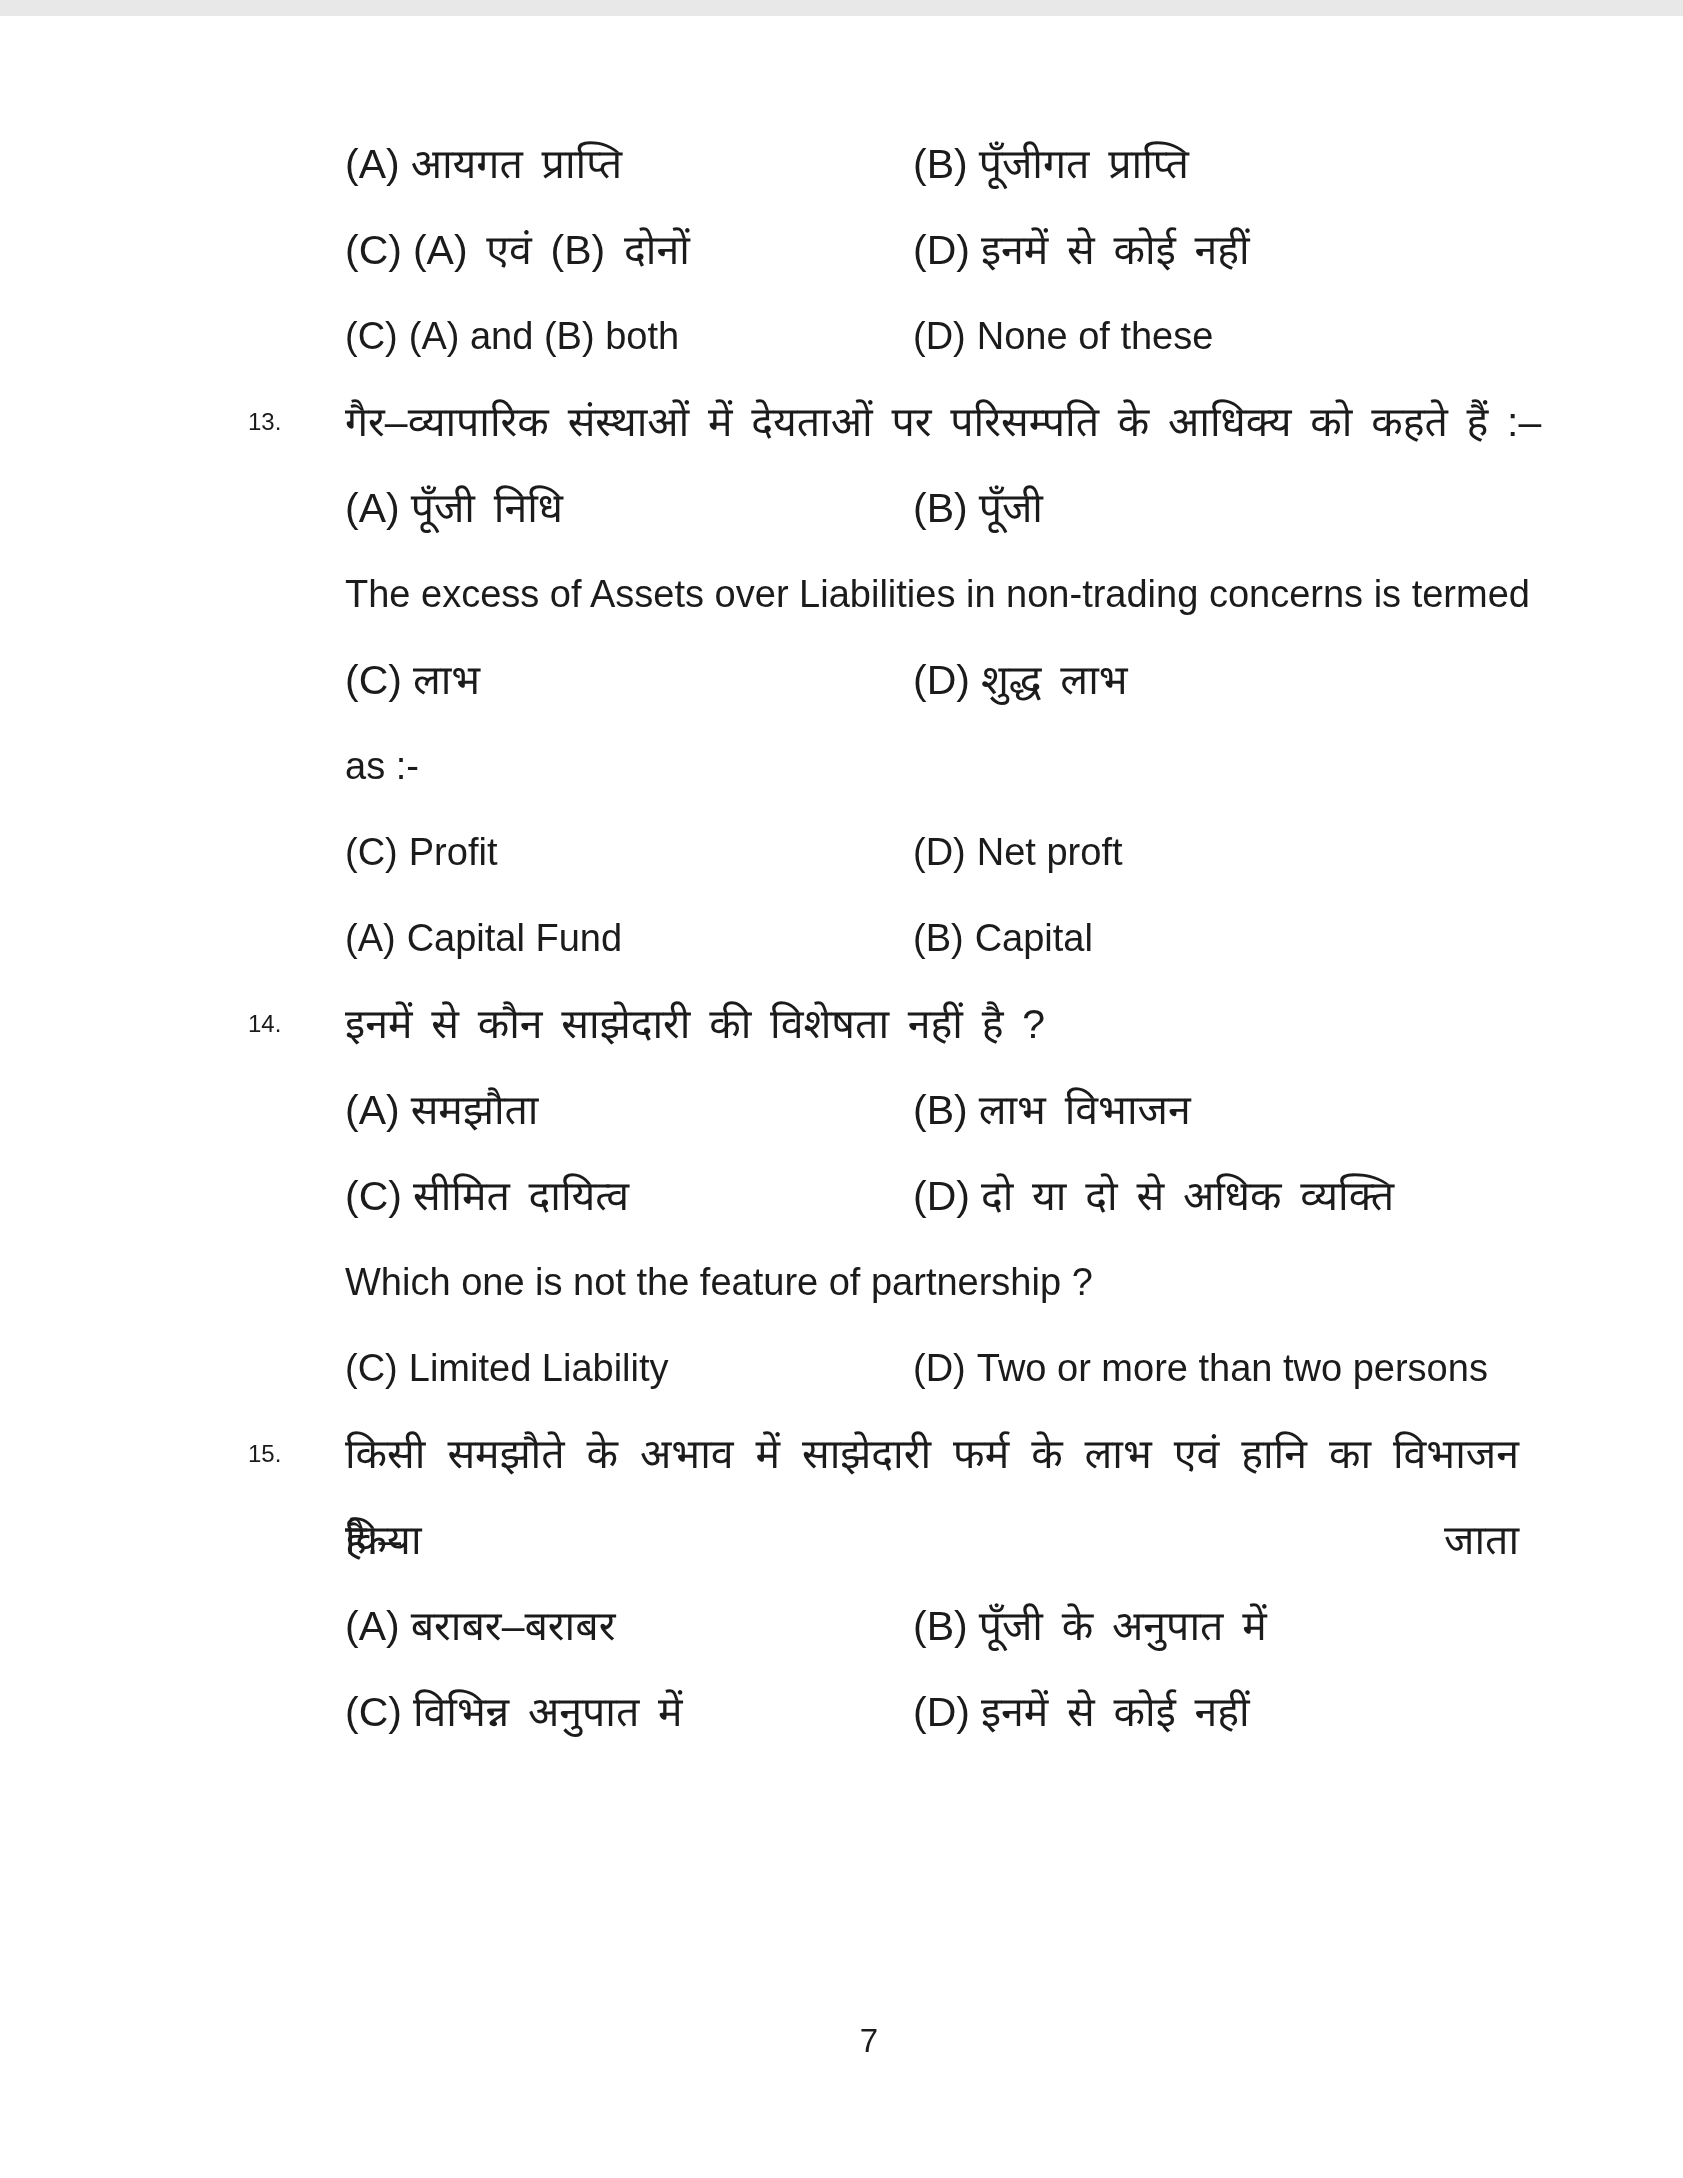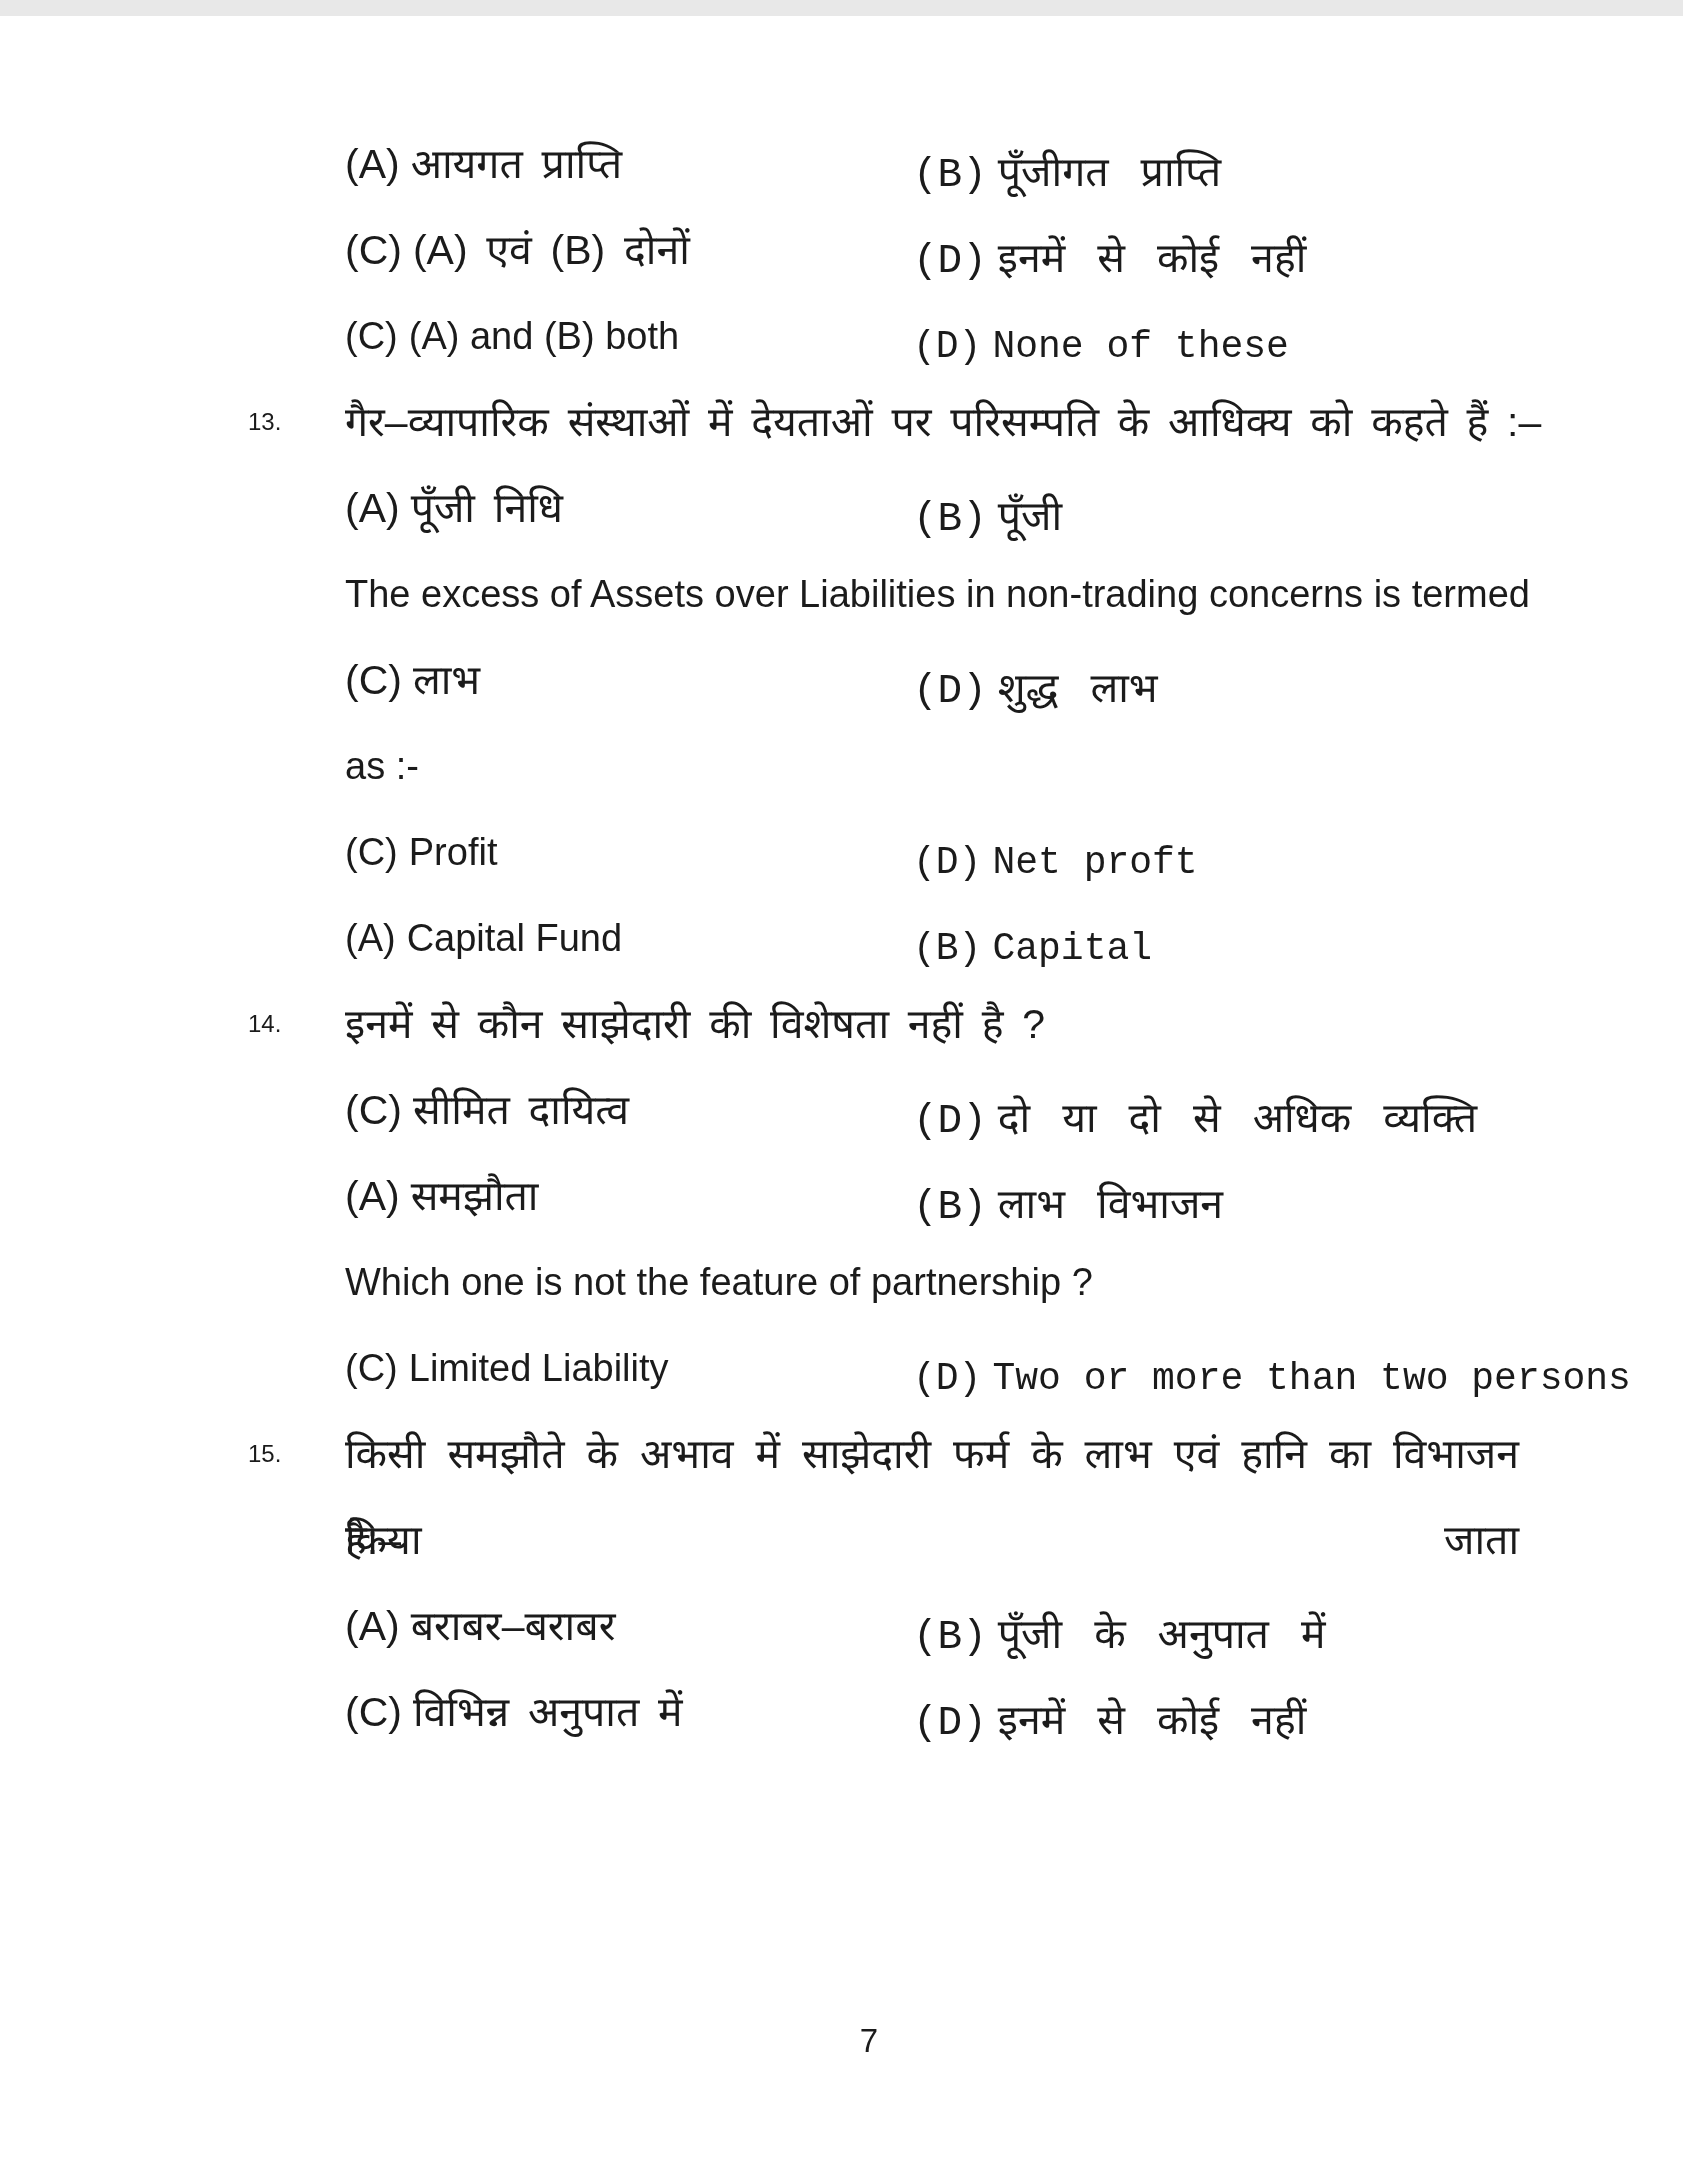--- a/index.html
+++ b/index.html
@@ -27,21 +27,21 @@
   .hi { font-size: 41px; word-spacing: 0.18em; }
   .en { font-size: 38px; }
   .qnum {
     position: absolute;
     left: 248px;
     top: 0;
     font-size: 24px;
     word-spacing: normal;
   }
   .opt-a { display: inline; }
-  .opt-b { position: absolute; left: 913px; top: 11px; font-family: Liberation Mono, monospace; }
+  .opt-b { position: absolute; left: 913px; top: 0; }
   .olabel { margin-right: 11px; }
   .justify .qtext {
     display: inline-block;
     width: 1174px;
     text-align: justify;
     text-align-last: justify;
     white-space: normal;
     vertical-align: top;
   }
   .footer-num {
@@ -107,27 +107,27 @@
     <span class="opt-a"><span class="olabel">(A)</span><span>Capital Fund</span></span>
     <span class="opt-b"><span class="olabel">(B)</span><span>Capital</span></span>
   </div>
 
   <div class="row hi">
     <span class="qnum">14.</span>
     <span class="qtext">इनमें से कौन साझेदारी की विशेषता नहीं है ?</span>
   </div>
 
   <div class="row hi">
-    <span class="opt-a"><span class="olabel">(C)</span><span>सीमित दायित्व</span></span>
-    <span class="opt-b"><span class="olabel">(D)</span><span>दो या दो से अधिक व्यक्ति</span></span>
+    <span class="opt-a"><span class="olabel">(A)</span><span>समझौता</span></span>
+    <span class="opt-b"><span class="olabel">(B)</span><span>लाभ विभाजन</span></span>
   </div>
 
   <div class="row hi">
-    <span class="opt-a"><span class="olabel">(A)</span><span>समझौता</span></span>
-    <span class="opt-b"><span class="olabel">(B)</span><span>लाभ विभाजन</span></span>
+    <span class="opt-a"><span class="olabel">(C)</span><span>सीमित दायित्व</span></span>
+    <span class="opt-b"><span class="olabel">(D)</span><span>दो या दो से अधिक व्यक्ति</span></span>
   </div>
 
   <div class="row en">
     <span class="qtext">Which one is not the feature of partnership ?</span>
   </div>
 
 
   <div class="row en">
     <span class="opt-a"><span class="olabel">(C)</span><span>Limited Liability</span></span>
     <span class="opt-b"><span class="olabel">(D)</span><span>Two or more than two persons</span></span>

